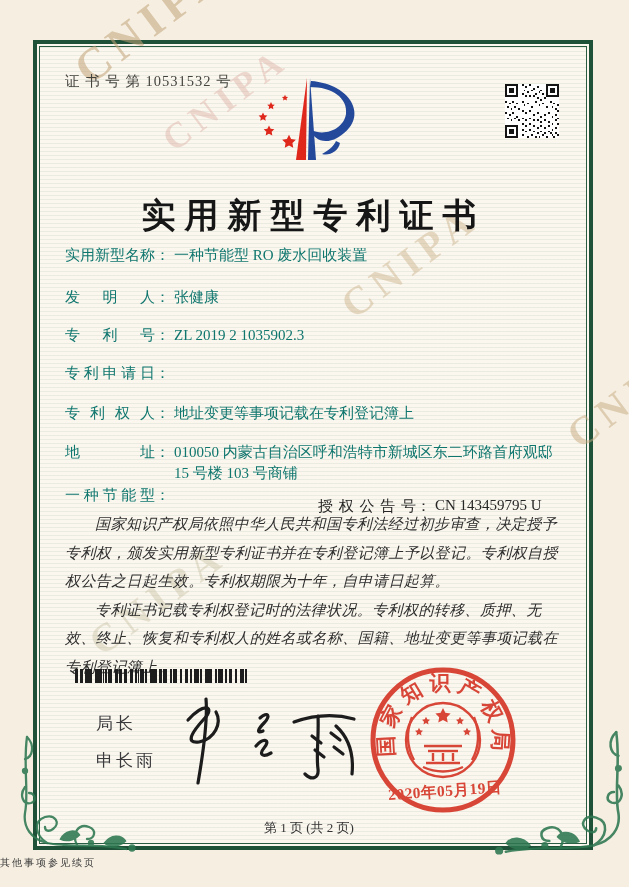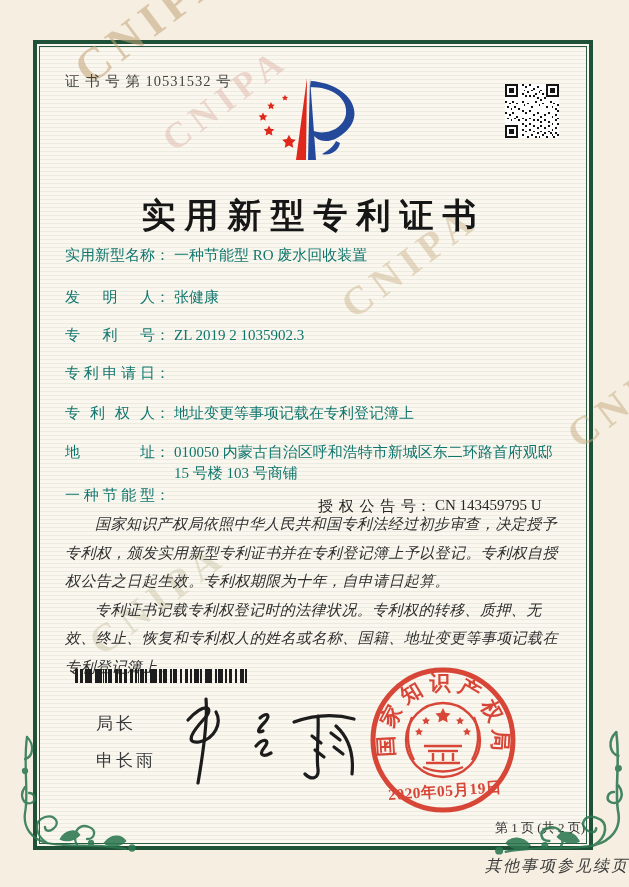--- a/index.html
+++ b/index.html
@@ -61,26 +61,26 @@
   }
   .official{
     position:absolute;left:68px;font-family:"Liberation Sans","DejaVu Sans",sans-serif;
     font-size:17px;letter-spacing:3px;color:#3a3a3c;font-weight:500;margin-left:28px;
   }
   .official.t{top:712px}.official.n{top:749px}
   .signature{position:absolute;left:168px;top:690px;}
   .seal{position:absolute;left:348px;top:645px;opacity:.93;}
   .seal text{font-weight:bold;}
   .page-info{
-    position:absolute;left:33px;top:819px;width:552px;text-align:right;
+    position:absolute;left:33px;top:819px;width:552px;text-align:center;
     font-size:13px;color:#333;
   }
   .note{
-    position:absolute;left:0;top:856px;width:629px;text-align:right;
-    font-size:16px;font-style:italic;color:#3c3c3c;letter-spacing:2px;
+    position:absolute;left:0;top:856px;width:629px;text-align:left;
+    font-size:10px;color:#3c3c3c;letter-spacing:2px;
   }
   .ornament{position:absolute;z-index:4;}
   .orn-left{left:20px;top:735px;}
   .orn-right{left:488px;top:730px;}
   .orn-right svg{transform:scaleX(-1);}
 </style>
 </head>
 <body>
 
 <div class="frame">

